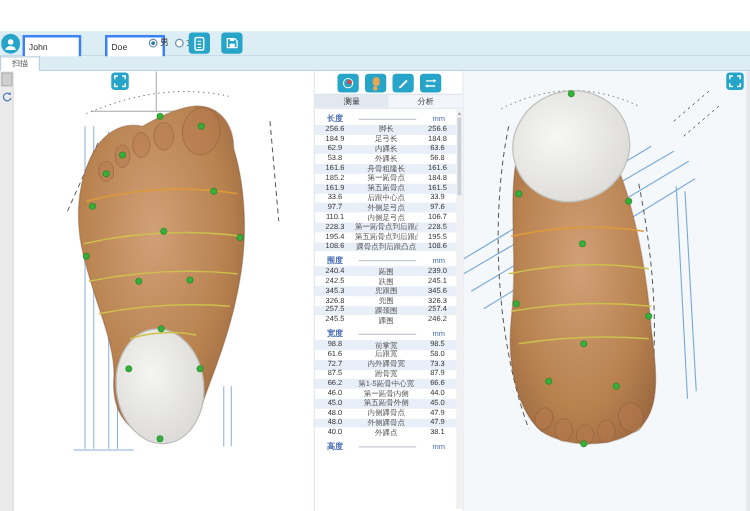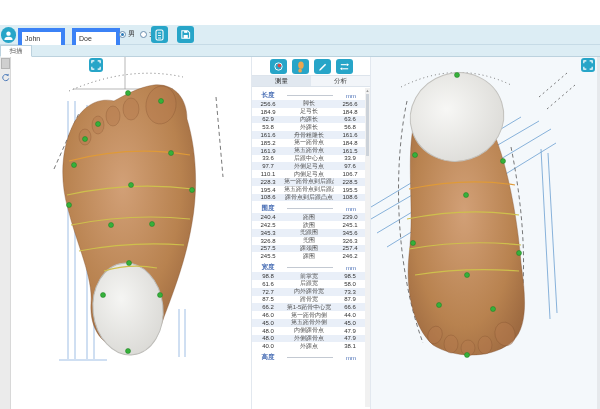--- a/index.html
+++ b/index.html
@@ -6,23 +6,23 @@
   html,body { width:600px; height:409px; background:#fff; overflow:hidden;
     font-family:"Liberation Sans", sans-serif; }
   .app { position:absolute; left:0; top:0; width:600px; height:409px; background:#fff; }
 
   
   .topbar { position:absolute; left:0; top:25px; width:600px; height:20px;
     background:#dcedf4; border-bottom:1px solid #c6dbe6; }
   .tbtn { position:absolute; border:none; background:#27a5c8; border-radius:3px;
     cursor:pointer; display:flex; align-items:center; justify-content:center; padding:0; }
   .person-btn { left:1px; top:2px; width:15px; height:16px; border-radius:8px; }
-  .name-input { position:absolute; top:3px; height:21px; border:4px solid #3b82f6;
+  .name-input { position:absolute; top:3px; height:21px; border:2px solid #3b82f6;
     background:#fff; font-size:7px; padding:1px 3px; color:#333; font-family:"Liberation Sans",sans-serif; }
-  .fn { left:18px; width:47px; } .ln { left:72px; width:48px; }
+  .fn { left:18px; width:47px; } .ln { left:84px; width:48px; }
   .radios { position:absolute; left:119px; top:4px; display:flex; gap:5px; align-items:center; }
   .radio { display:flex; align-items:center; gap:2px; cursor:pointer; }
   .rdot { width:7px; height:7px; border:1px solid #6b8fae; border-radius:50%;
     background:#fff; display:inline-flex; align-items:center; justify-content:center; }
   .rdot.sel::after { content:""; width:3px; height:3px; border-radius:50%; background:#2a7ab8; }
   .rlbl { font-size:7px; color:#333; }
   .mbtn { left:151px; top:1px; width:17px; height:17px; }
   .sbtn { left:177px; top:1px; width:17px; height:17px; }
 
   

